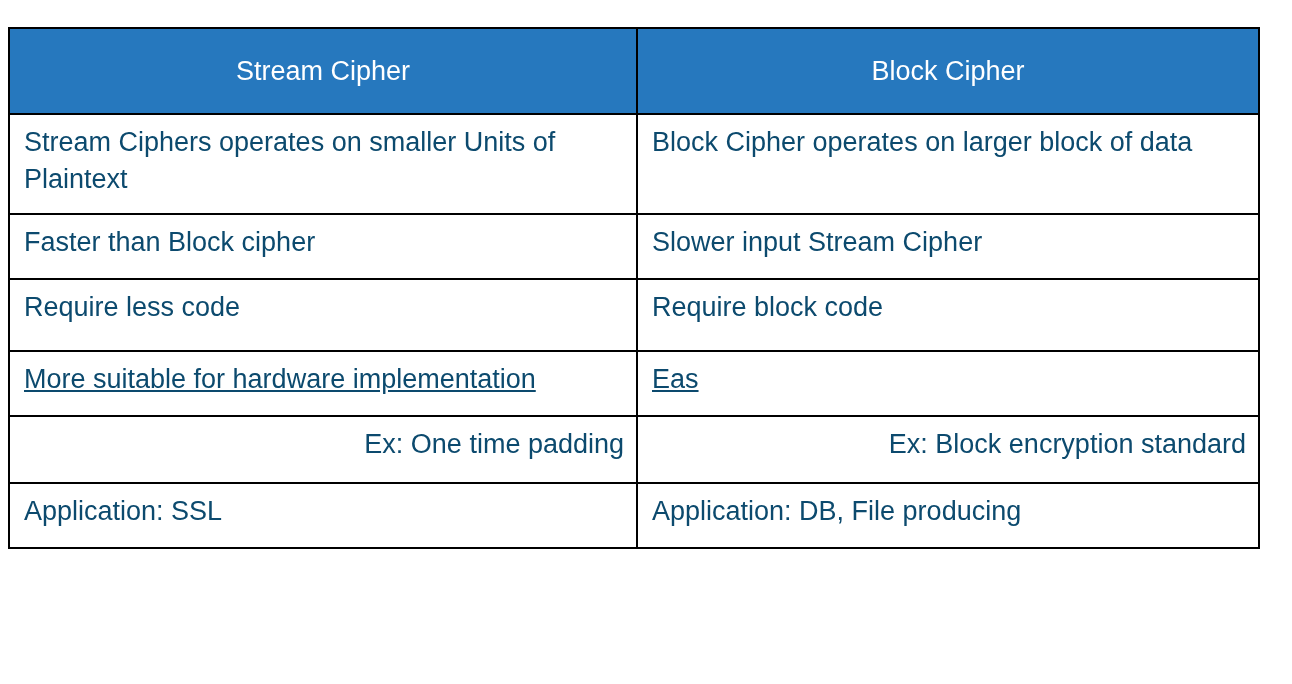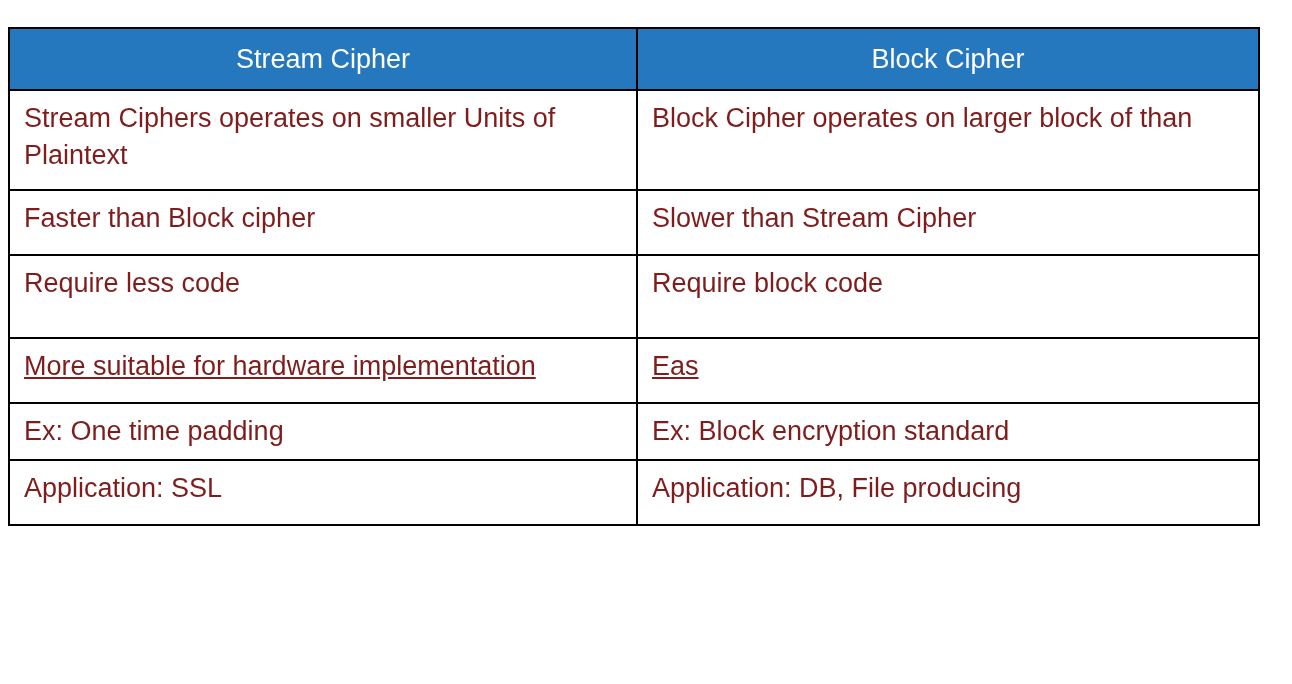--- a/index.html
+++ b/index.html
@@ -44,39 +44,39 @@
   }
 
   .comparison-table thead th {
     background: #2678BE;
     color: #ffffff;
     font-weight: normal;
     font-size: 27px;
     line-height: 36px;
     text-align: center;
     height: 60px;
-    padding: 12px 12px;
+    padding: 24px 12px;
     box-sizing: border-box;
     vertical-align: middle;
   }
 
   .comparison-table tbody td {
-    color: #7f1d1d;
+    color: #0c4a6e;
     font-size: 27px;
     line-height: 37px;
     background: #ffffff;
   }
 
   
   tr[data-rowindex="0"] td { height: 100px; box-sizing: border-box; }
   tr[data-rowindex="1"] td { height: 65px;  box-sizing: border-box; margin-top: 32px; }
   tr[data-rowindex="2"] td { height: 140px; box-sizing: border-box; }
-  tr[data-rowindex="3"] td { height: 83px;  box-sizing: border-box; }
+  tr[data-rowindex="3"] td { height: 72px;  box-sizing: border-box; }
   tr[data-rowindex="4"] td { height: 65px;  box-sizing: border-box; text-decoration: underline; }
-  tr[data-rowindex="5"] td { height: 57px;  box-sizing: border-box; }
+  tr[data-rowindex="5"] td { height: 67px;  box-sizing: border-box; text-align: right; }
   tr[data-rowindex="6"] td { height: 65px;  box-sizing: border-box; }
 </style>
 </head>
 <body>
 
 <div class="page">
 
   <table class="comparison-table">
     <colgroup>
       <col class="col-left">
@@ -86,25 +86,25 @@
     <thead>
       <tr>
         <th>Stream Cipher</th>
         <th>Block Cipher</th>
       </tr>
     </thead>
 
     <tbody>
       <tr data-rowindex="0">
         <td>Stream Ciphers operates on smaller Units of Plaintext</td>
-        <td>Block Cipher operates on larger block of than</td>
+        <td>Block Cipher operates on larger block of data</td>
       </tr>
       <tr data-rowindex="1">
         <td>Faster than Block cipher</td>
-        <td>Slower than Stream Cipher</td>
+        <td>Slower input Stream Cipher</td>
       </tr>
       <tr data-rowindex="3">
         <td>Require less code</td>
         <td>Require block code</td>
       </tr>
       <tr data-rowindex="4">
         <td>More suitable for hardware implementation</td>
         <td>Eas</td>
       </tr>
       <tr data-rowindex="5">

